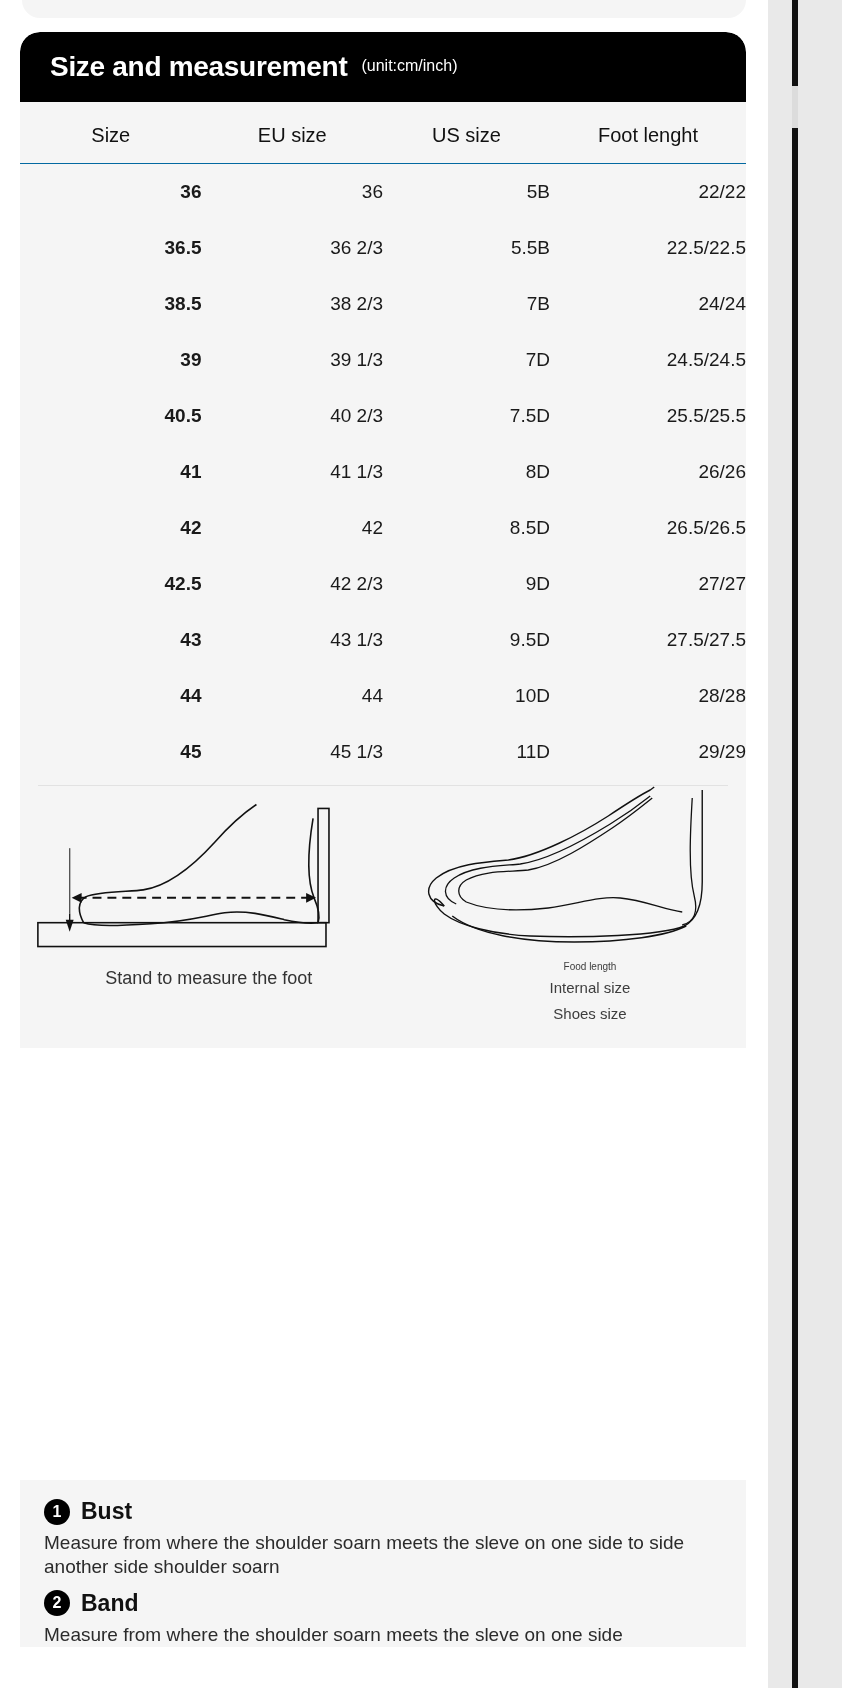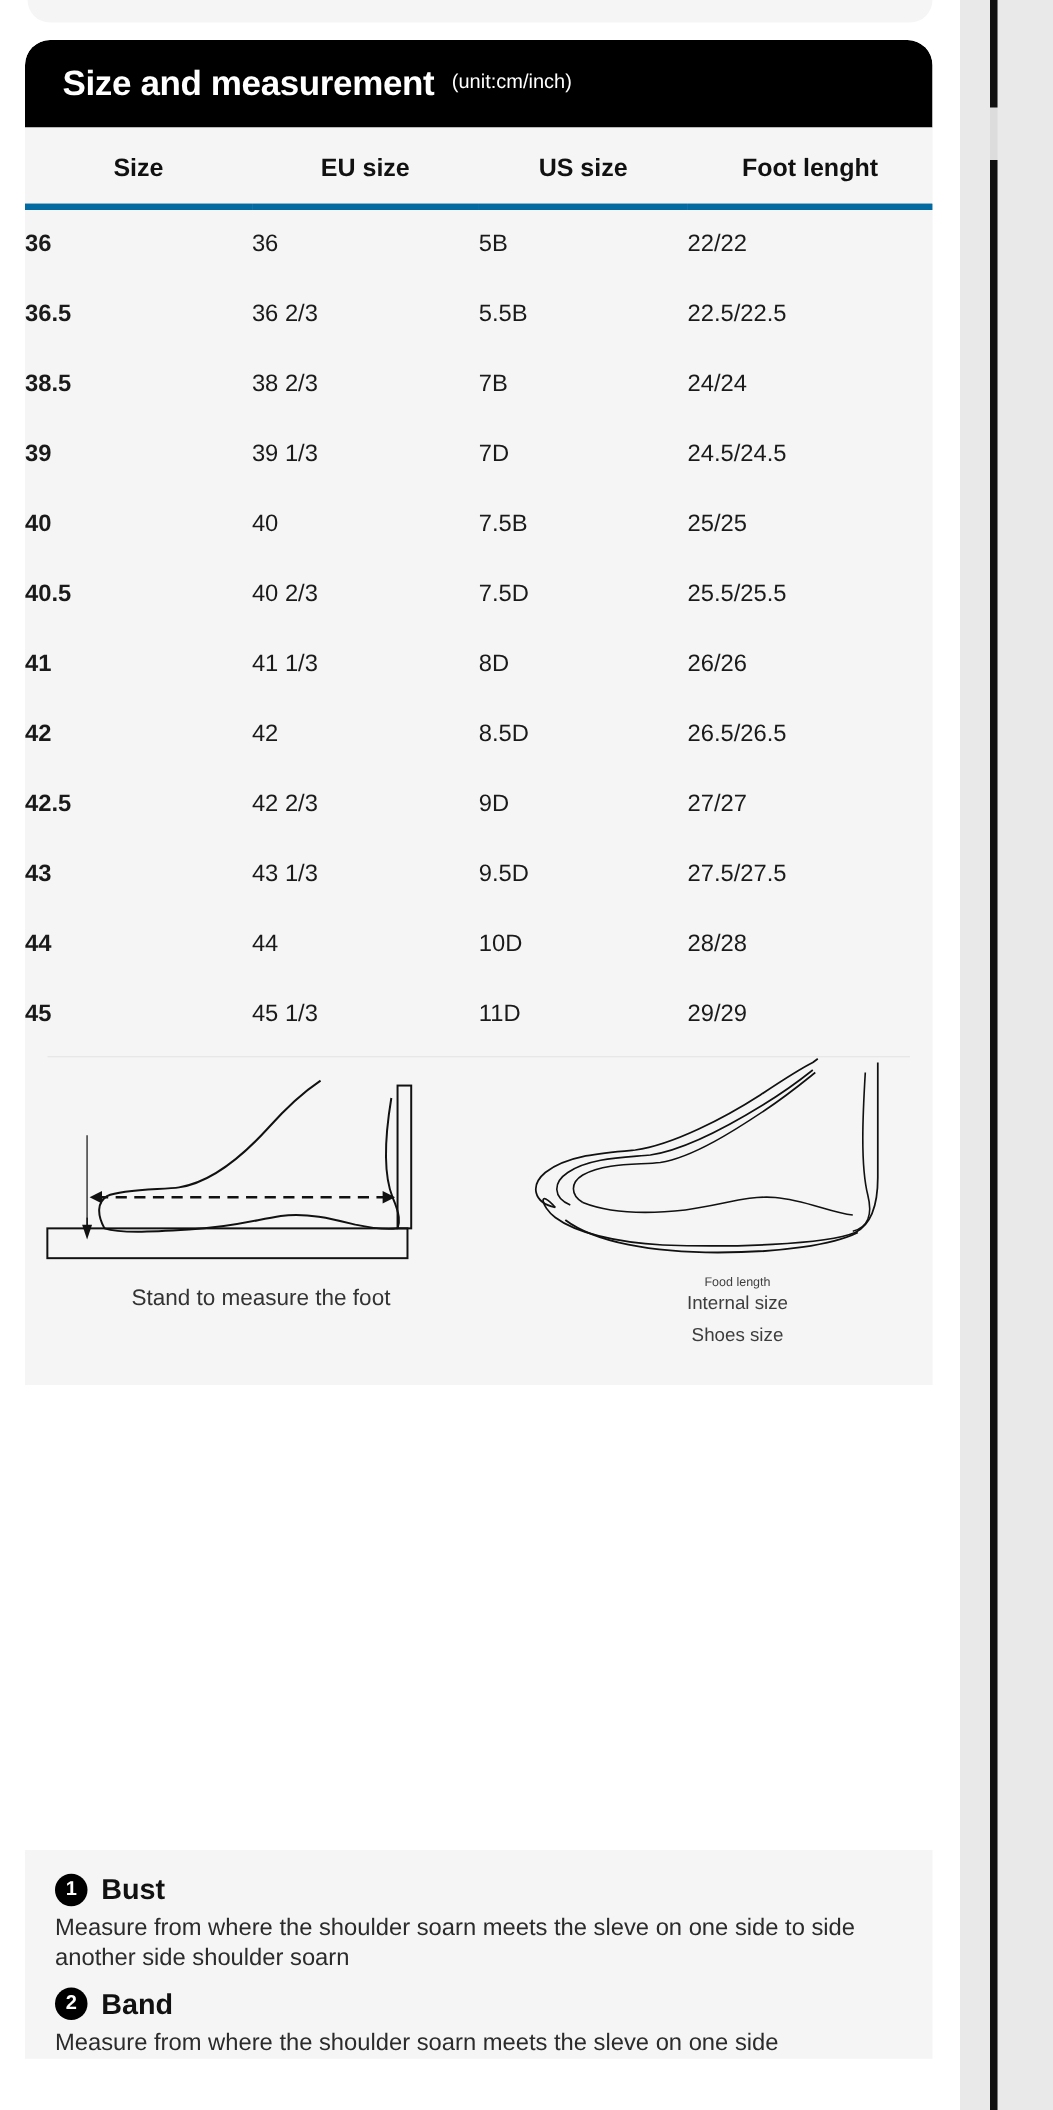--- a/index.html
+++ b/index.html
@@ -51,27 +51,27 @@
   .card-header .unit {
     color: #ffffff;
     font-size: 16px;
     margin-left: 14px;
     padding-bottom: 2px;
   }
 
   
   table.size-table { width: 100%; border-collapse: collapse; background: #f5f5f5; }
   table.size-table th {
-    font-size: 20px; font-weight: bold; color: #111;
+    font-size: 20px; font-weight: normal; color: #111;
     padding: 22px 0 16px 0;
-    border-bottom: 5px solid #0369a1;
+    border-bottom: 1px solid #0369a1;
   }
   table.size-table td {
     font-size: 19px; color: #1a1a1a;
-    text-align: left;
+    text-align: right;
     padding: 17px 0 17px 0;
   }
   table.size-table td.c0 { font-weight: bold; }
   table.size-table tr:last-child td { padding-bottom: 22px; }
   .col-0 { width: 25%; }
   .col-1 { width: 25%; }
   .col-2 { width: 23%; }
   .col-3 { width: 27%; }
 
   .table-sep {
@@ -92,21 +92,21 @@
     position: absolute; left: 0; right: 0; top: 182px;
     text-align: center; font-size: 18px; color: #333;
   }
   .cap-right {
     position: absolute; right: 6px; top: 175px;
     width: 300px;
     text-align: center; font-size: 15px; color: #4a4a4a;
   }
   .arrow-row {
     position: relative; height: 26px;
-    display: flex; align-items: flex-start; justify-content: center;
+    display: flex; align-items: center; justify-content: center;
   }
   .arrow-row .lbl {
     font-size: 15px; color: #3d3d3d;
     background: #f5f5f5; padding: 0 6px; z-index: 2;
   }
   .arrow-line { position: absolute; left: 0; right: 0; top: 50%; height: 0; z-index: 1; }
   .foodlen { font-size: 10px; color: #3d3d3d; margin-bottom: 2px; }
 
   
   .notes {
@@ -193,26 +193,20 @@
               <td class="c0 col-0">38.5</td>
               <td class="c1 col-1">38 2/3</td>
               <td class="c2 col-2">7B</td>
               <td class="c3 col-3">24/24</td>
             </tr>
             <tr>
               <td class="c0 col-0">39</td>
               <td class="c1 col-1">39 1/3</td>
               <td class="c2 col-2">7D</td>
               <td class="c3 col-3">24.5/24.5</td>
-            </tr>
-            <tr>
-              <td class="c0 col-0">40</td>
-              <td class="c1 col-1">40</td>
-              <td class="c2 col-2">7.5B</td>
-              <td class="c3 col-3">25/25</td>
             </tr>
             <tr>
               <td class="c0 col-0">40.5</td>
               <td class="c1 col-1">40 2/3</td>
               <td class="c2 col-2">7.5D</td>
               <td class="c3 col-3">25.5/25.5</td>
             </tr>
             <tr>
               <td class="c0 col-0">41</td>
               <td class="c1 col-1">41 1/3</td>

